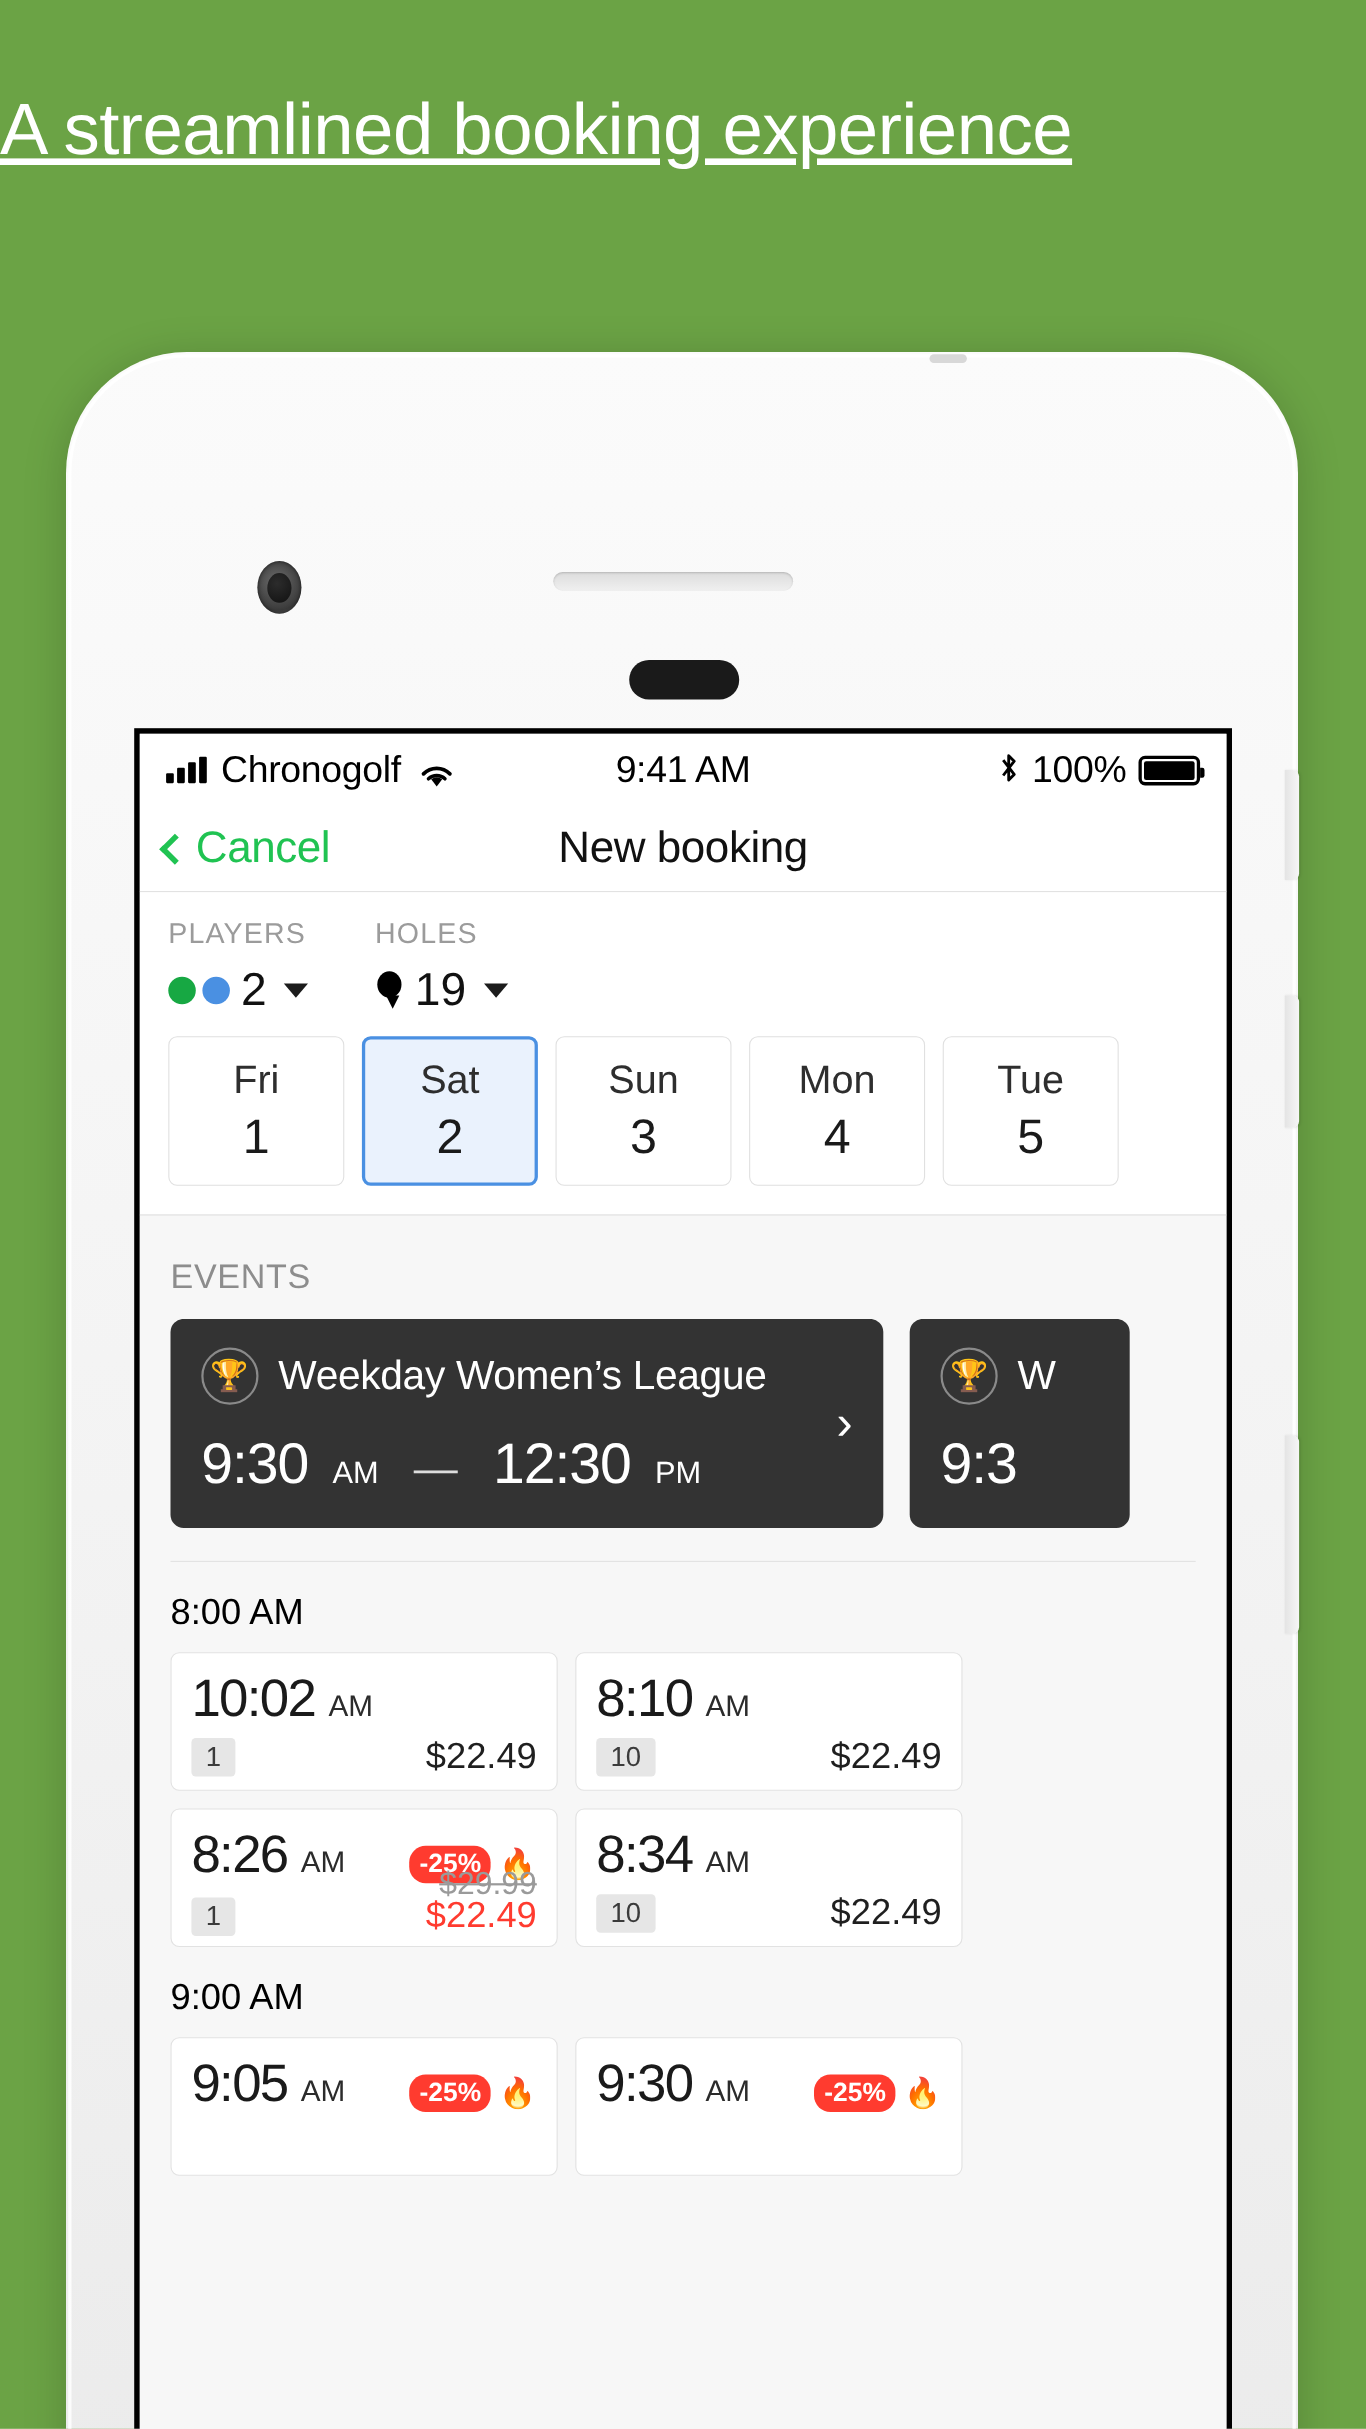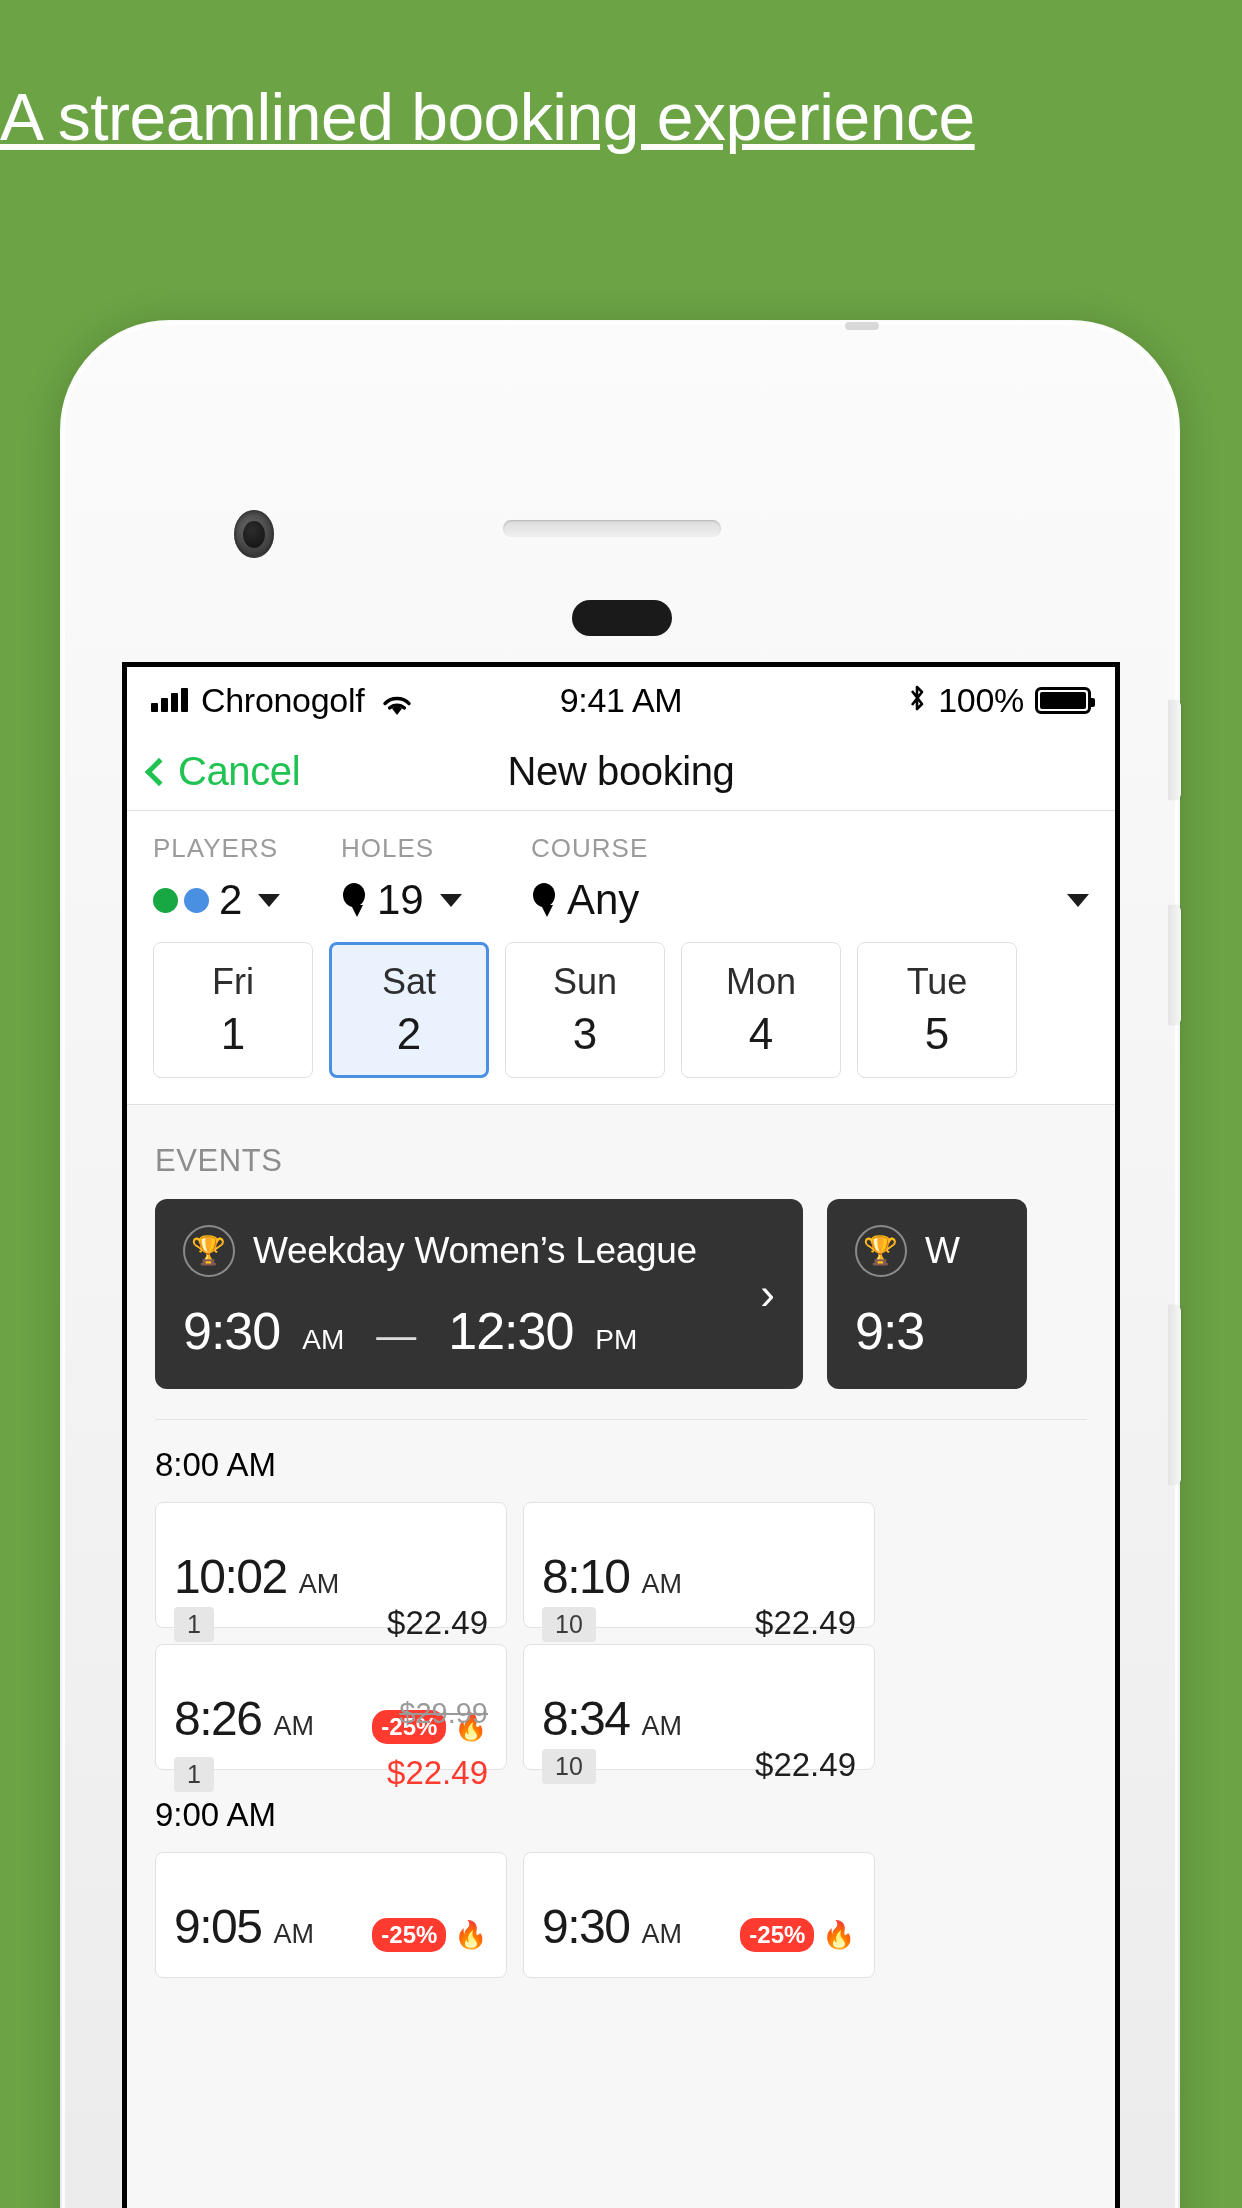--- a/index.html
+++ b/index.html
@@ -287,21 +287,21 @@
 
   
   .tee-grid { padding: 0 28px; display:flex; flex-wrap: wrap; gap: 16px; }
   .tee-card {
     width: 352px; height: 126px;
     background:#fff; border:1px solid #e2e2e2; border-radius: 8px;
     padding: 14px 18px 12px 18px;
     position: relative;
     display:flex; flex-direction: column; justify-content: space-between;
   }
-  .tc-top { display:flex; align-items: baseline; margin-top: 32px; }
+  .tc-top { display:flex; align-items: baseline; }
   .tc-time { font-size: 48px; color:#1a1a1a; letter-spacing:-1.5px; }
   .tc-ampm { font-size: 27px; color:#2b2b2b; margin-left: 12px; }
   .tc-badge-wrap { margin-left:auto; display:flex; align-items:center; gap:8px; }
   .tc-badge {
     background:#ff3b2f; color:#fff; font-size: 24px;
     padding: 3px 9px; border-radius: 15px; font-weight: 700;
   }
   .flame { font-size: 27px; color:#ff3b2f; line-height:1; }
   .tc-bot { display:flex; align-items: flex-end; }
   .tc-qty {
@@ -383,28 +383,20 @@
       </div>
     </div>
     <div class="filter f-holes">
       <div class="filter-label">HOLES</div>
       <div class="filter-value">
         <span class="tee"></span>
         <span>19</span>
         <span class="caret"></span>
       </div>
     </div>
-    <div class="filter f-course">
-      <div class="filter-label">COURSE</div>
-      <div class="filter-value">
-        <span class="tee"></span>
-        <span>Any</span>
-        <span class="caret caret-right"></span>
-      </div>
-    </div>
   </div>
 
   <div class="dates" id="dates">
       <div class="date-cell">
         <div class="date-dow">Fri</div>
         <div class="date-num">1</div>
       </div>
       <div class="date-cell sel">
         <div class="date-dow">Sat</div>
         <div class="date-num">2</div>

